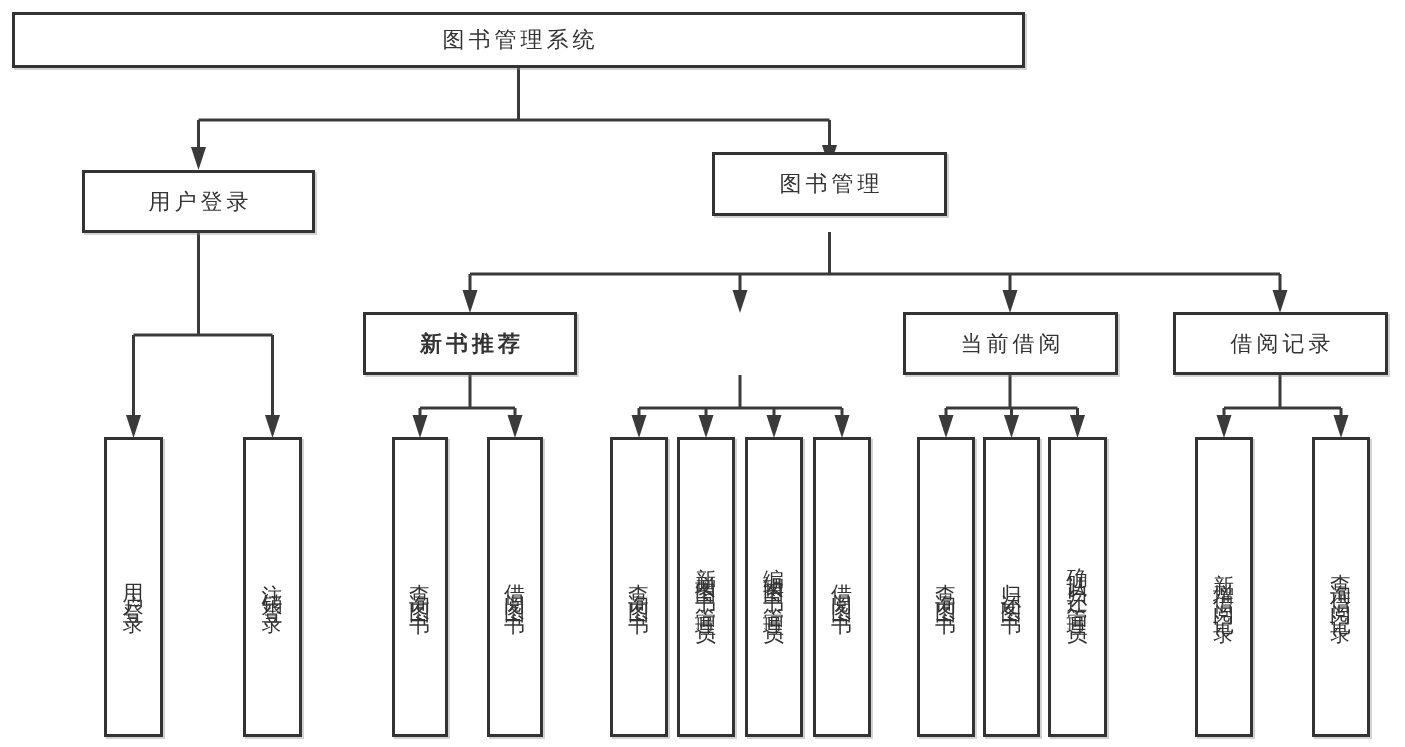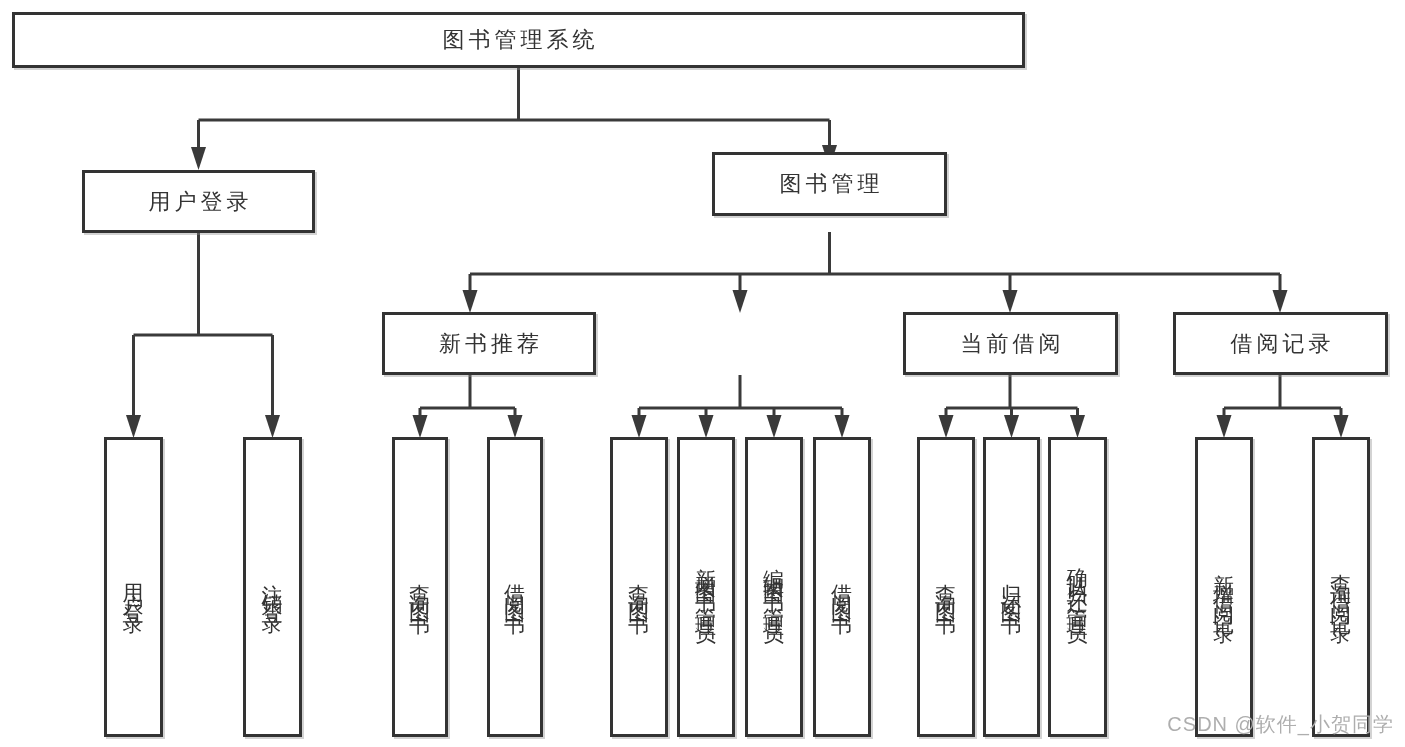--- a/index.html
+++ b/index.html
@@ -110,21 +110,21 @@
     <span>图书管理系统</span>
   </div>
 
   <div class="node hnode" style="left:82px; top:170px; width:233px; height:63px;">
     <span>用户登录</span>
   </div>
   <div class="node hnode" style="left:712px; top:152px; width:235px; height:64px;">
     <span>图书管理</span>
   </div>
 
-  <div class="node hnode" style="left:382px; top:312px; width:214px; height:63px;">
+  <div class="node hnode" style="left:363px; top:312px; width:214px; height:63px;font-weight:bold;">
     <span>新书推荐</span>
   </div>
   <div class="node hnode" style="left:903px; top:312px; width:215px; height:63px;">
     <span>当前借阅</span>
   </div>
   <div class="node hnode" style="left:1173px; top:312px; width:215px; height:63px;font-family:Liberation Serif, serif;">
     <span>借阅记录</span>
   </div>
 
   <div class="node vnode" style="left:104px; top:437px; width:59px; height:300px;">
@@ -164,15 +164,14 @@
     <span>确认归还（管理员）</span>
   </div>
 
   <div class="node vnode" style="left:1195px; top:437px; width:58px; height:300px;">
     <span>新增借阅记录</span>
   </div>
   <div class="node vnode" style="left:1312px; top:437px; width:58px; height:300px;">
     <span>查询借阅记录</span>
   </div>
 
-  <div class="watermark">CSDN @软件_小贺同学</div>
 
 </div>
 
 </body></html>

